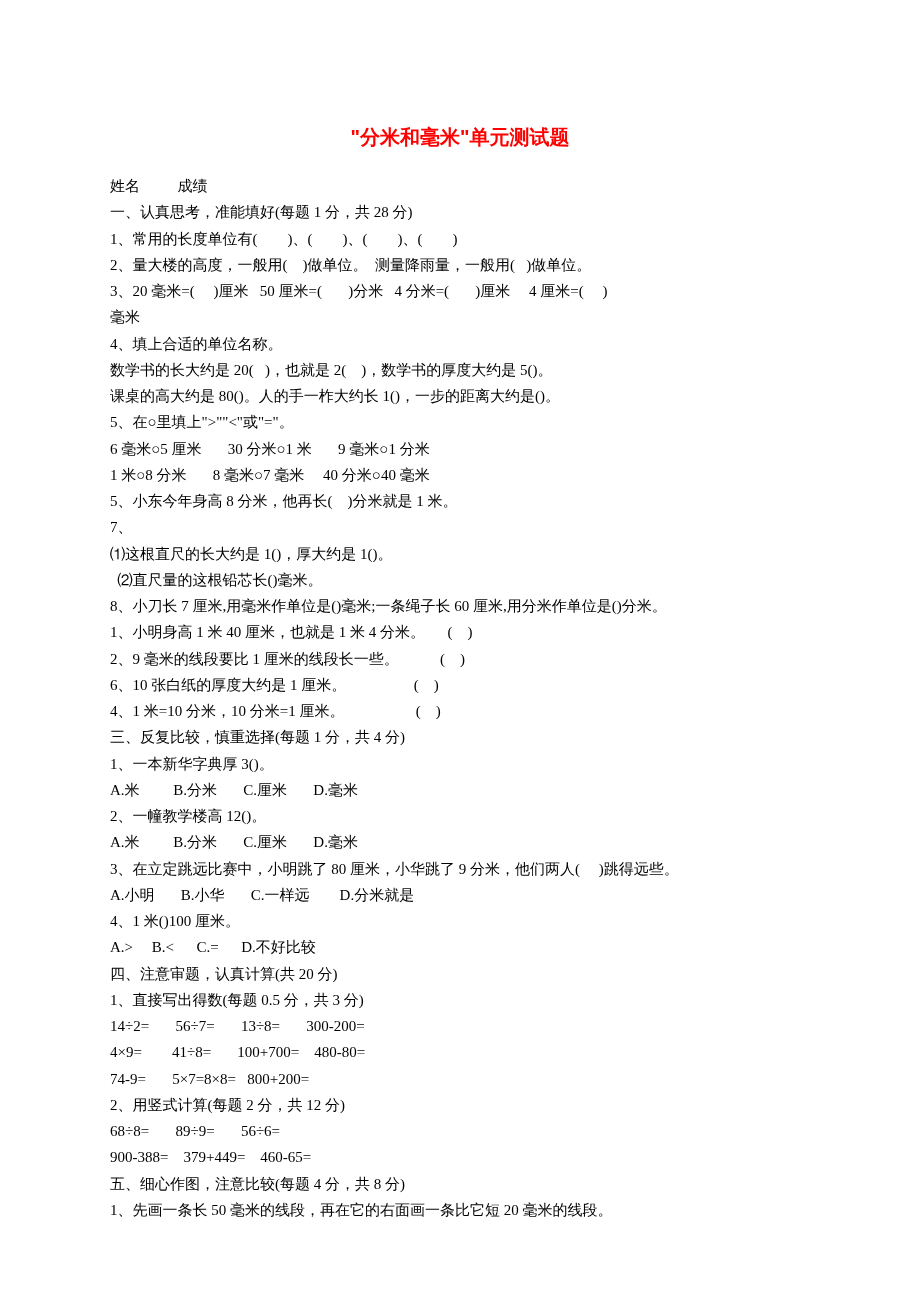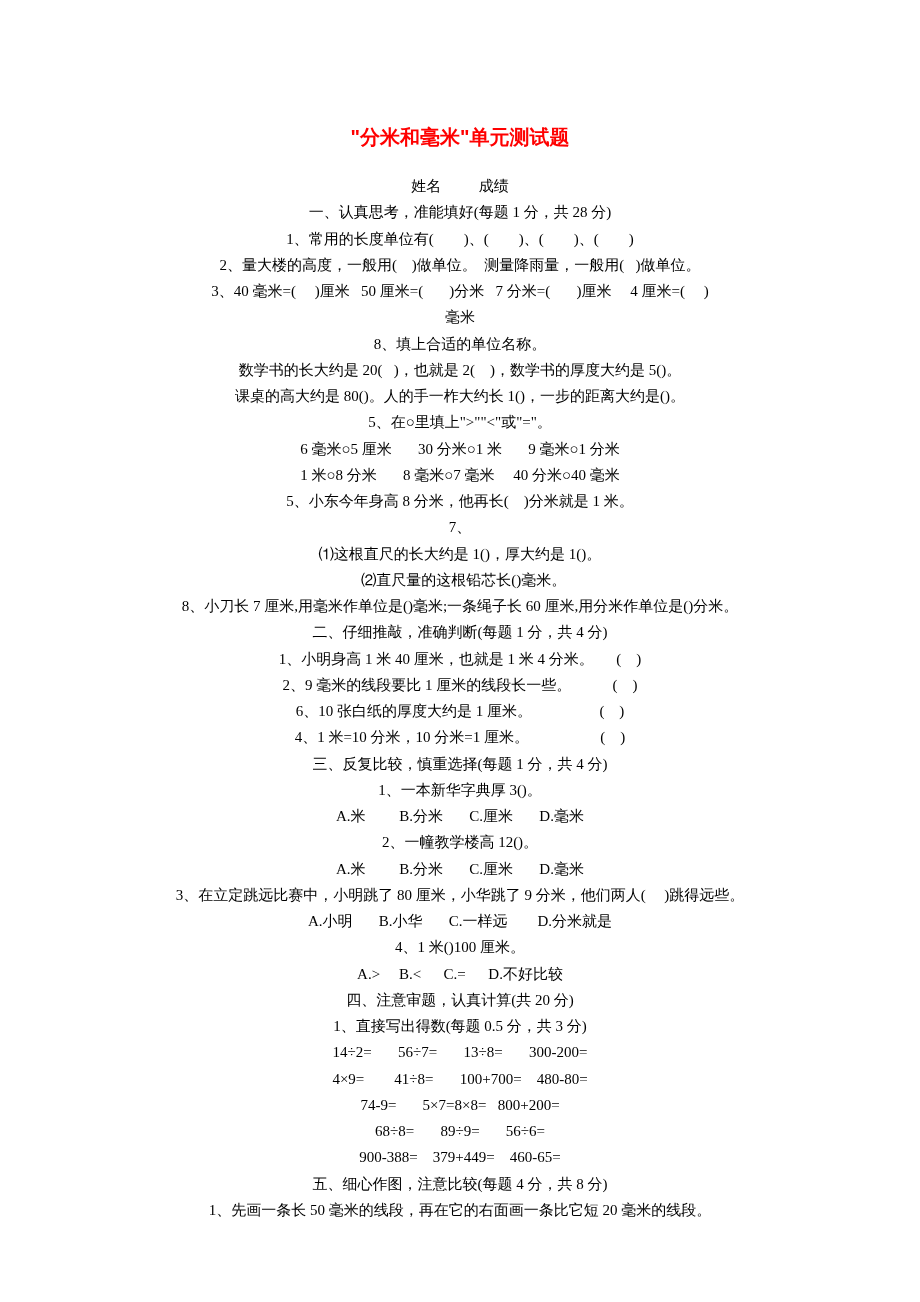--- a/index.html
+++ b/index.html
@@ -1,15 +1,15 @@
 <!DOCTYPE html>
 <html><head>
   <meta charset="utf-8">
   <style>
-    * { margin: 0; padding: 0; box-sizing: border-box; text-align: center; }
+    * { margin: 0; padding: 0; box-sizing: border-box; }
     body {
       background: #fff;
       font-family: "SimSun", "宋体", serif;
       width: 920px;
       padding: 120px 110px 60px 110px;
       font-size: 15px;
       line-height: 1.75;
       color: #000;
     }
     .title {
@@ -24,49 +24,49 @@
   </style>
 </head>
 <body>
 
 <div class="title">"分米和毫米"单元测试题</div>
 <div id="content">
     <div class="line">姓名          成绩</div>
     <div class="line">一、认真思考，准能填好(每题 1 分，共 28 分)</div>
     <div class="line">1、常用的长度单位有(        )、(        )、(        )、(        )</div>
     <div class="line">2、量大楼的高度，一般用(    )做单位。  测量降雨量，一般用(   )做单位。</div>
-    <div class="line">3、40 毫米=(     )厘米   50 厘米=(       )分米   7 分米=(       )厘米     4 厘米=(     )</div>
+    <div class="line">3、20 毫米=(     )厘米   50 厘米=(       )分米   4 分米=(       )厘米     4 厘米=(     )</div>
     <div class="line">毫米</div>
-    <div class="line">8、填上合适的单位名称。</div>
+    <div class="line">4、填上合适的单位名称。</div>
     <div class="line">数学书的长大约是 20(   )，也就是 2(    )，数学书的厚度大约是 5()。</div>
     <div class="line">课桌的高大约是 80()。人的手一柞大约长 1()，一步的距离大约是()。</div>
     <div class="line">5、在○里填上"&gt;""&lt;"或"="。</div>
     <div class="line">6 毫米○5 厘米       30 分米○1 米       9 毫米○1 分米</div>
     <div class="line">1 米○8 分米       8 毫米○7 毫米     40 分米○40 毫米</div>
     <div class="line">5、小东今年身高 8 分米，他再长(    )分米就是 1 米。</div>
     <div class="line">7、</div>
     <div class="line">⑴这根直尺的长大约是 1()，厚大约是 1()。</div>
     <div class="line">  ⑵直尺量的这根铅芯长()毫米。</div>
     <div class="line">8、小刀长 7 厘米,用毫米作单位是()毫米;一条绳子长 60 厘米,用分米作单位是()分米。</div>
-    <div class="line">二、仔细推敲，准确判断(每题 1 分，共 4 分)</div>
     <div class="line">1、小明身高 1 米 40 厘米，也就是 1 米 4 分米。      (    )</div>
     <div class="line">2、9 毫米的线段要比 1 厘米的线段长一些。           (    )</div>
     <div class="line">6、10 张白纸的厚度大约是 1 厘米。                  (    )</div>
     <div class="line">4、1 米=10 分米，10 分米=1 厘米。                   (    )</div>
     <div class="line">三、反复比较，慎重选择(每题 1 分，共 4 分)</div>
     <div class="line">1、一本新华字典厚 3()。</div>
     <div class="line">A.米         B.分米       C.厘米       D.毫米</div>
     <div class="line">2、一幢教学楼高 12()。</div>
     <div class="line">A.米         B.分米       C.厘米       D.毫米</div>
     <div class="line">3、在立定跳远比赛中，小明跳了 80 厘米，小华跳了 9 分米，他们两人(     )跳得远些。</div>
     <div class="line">A.小明       B.小华       C.一样远        D.分米就是</div>
     <div class="line">4、1 米()100 厘米。</div>
     <div class="line">A.&gt;     B.&lt;      C.=      D.不好比较</div>
     <div class="line">四、注意审题，认真计算(共 20 分)</div>
     <div class="line">1、直接写出得数(每题 0.5 分，共 3 分)</div>
     <div class="line">14÷2=       56÷7=       13÷8=       300-200=</div>
     <div class="line">4×9=        41÷8=       100+700=    480-80=</div>
     <div class="line">74-9=       5×7=8×8=   800+200=</div>
+    <div class="line">2、用竖式计算(每题 2 分，共 12 分)</div>
     <div class="line">68÷8=       89÷9=       56÷6=</div>
     <div class="line">900-388=    379+449=    460-65=</div>
     <div class="line">五、细心作图，注意比较(每题 4 分，共 8 分)</div>
     <div class="line">1、先画一条长 50 毫米的线段，再在它的右面画一条比它短 20 毫米的线段。</div>
   </div>
 
 </body></html>

